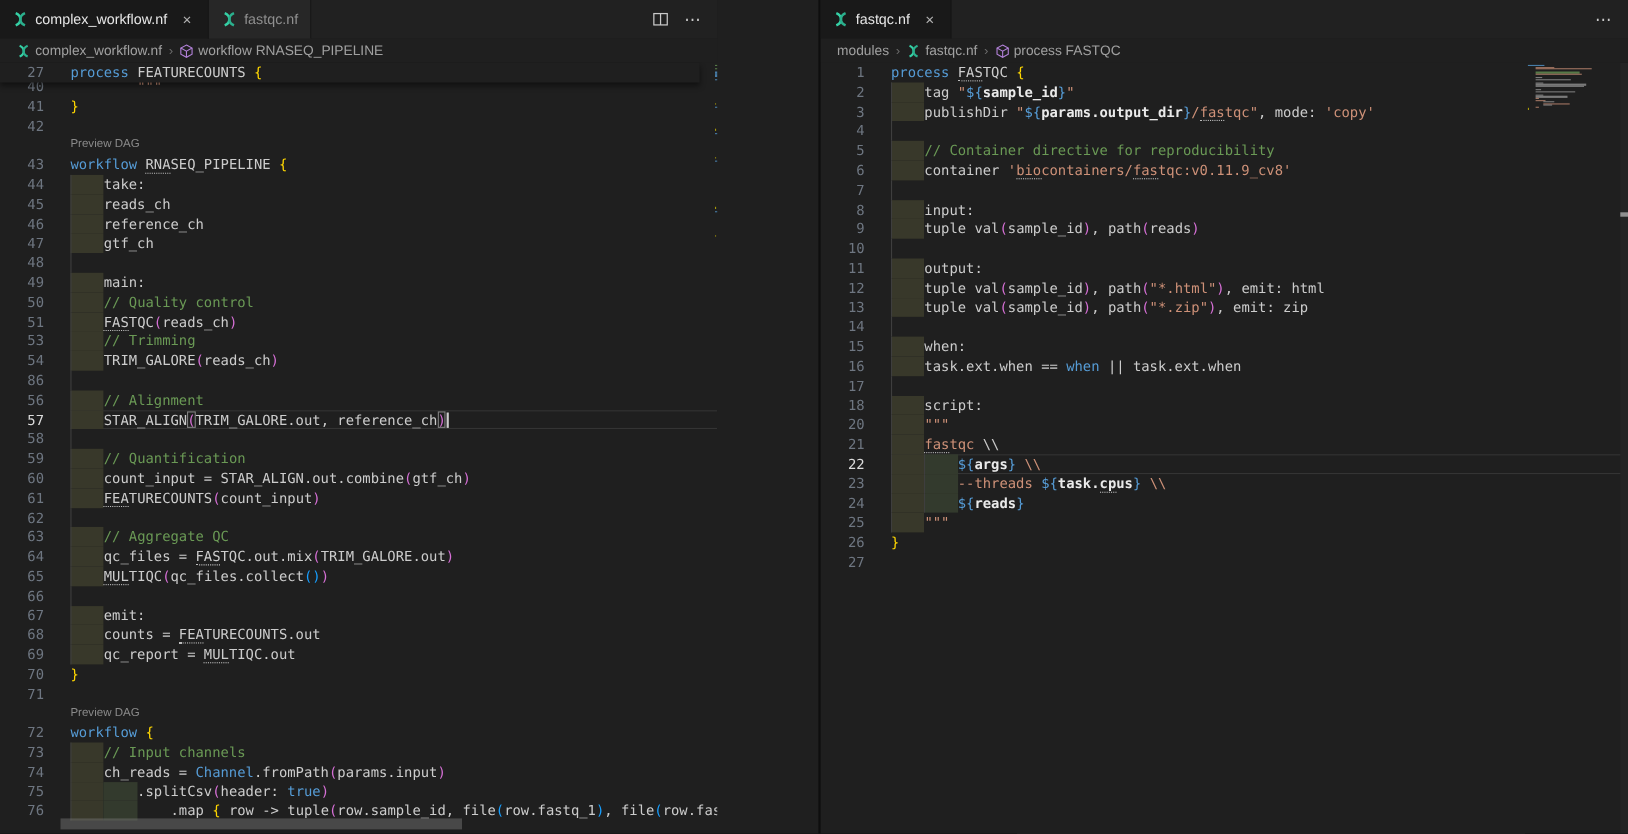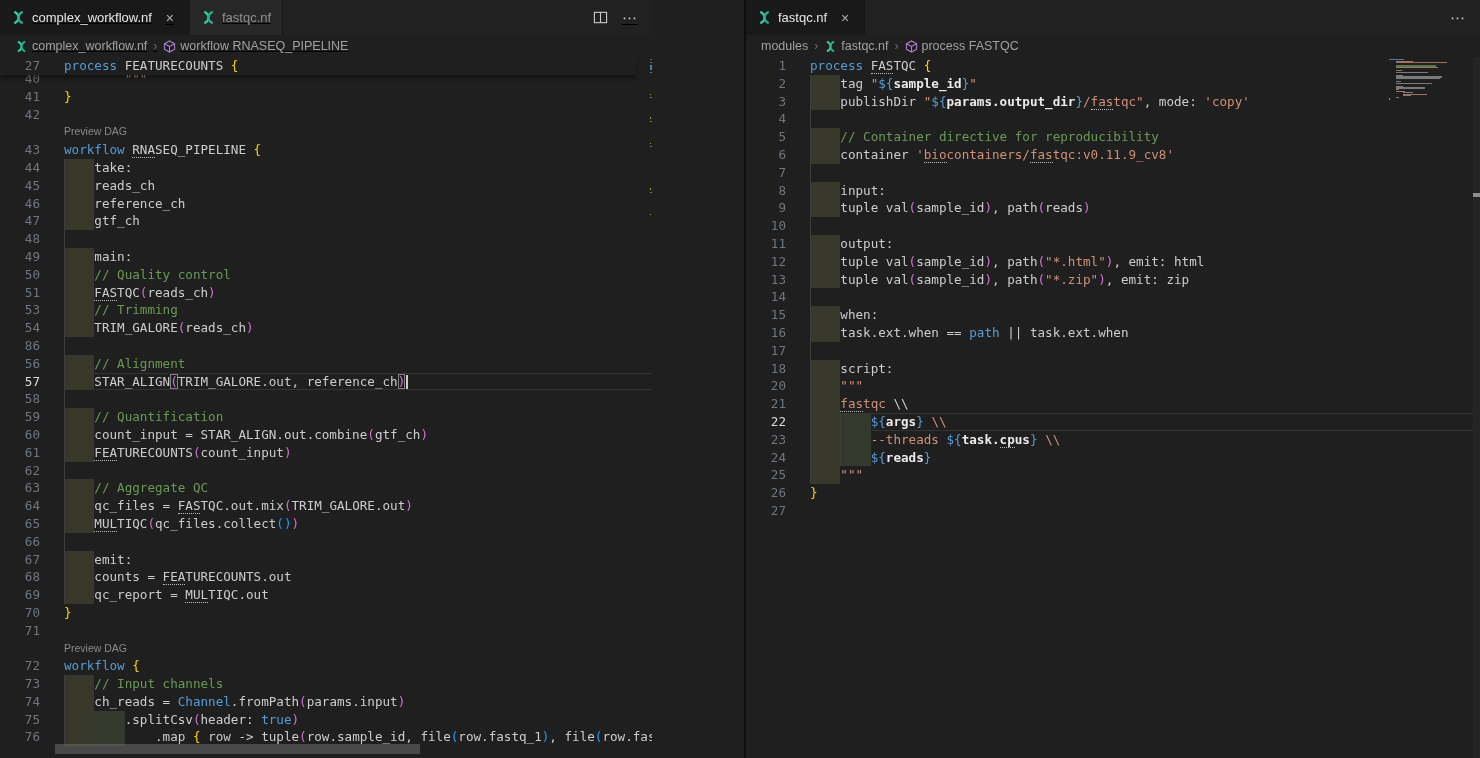--- a/index.html
+++ b/index.html
@@ -1,19 +1,19 @@
 <!DOCTYPE html>
 <html><head>
 <meta charset="utf-8">
 <style>
   html,body{margin:0;padding:0;background:#141414;}
   .window{position:relative;width:1480px;height:758px;background:#1f1f1f;overflow:hidden;
     font-family:"Liberation Sans", sans-serif;}
   .pane{position:absolute;top:0;bottom:0;overflow:hidden;}
-  .pane.left{left:0;width:652px;text-decoration:underline;}
+  .pane.left{left:0;width:652px;}
   .pane.right{left:746px;width:734px;}
   .divider{position:absolute;top:0;bottom:0;left:744px;width:2px;background:#0e0e0e;}
   
   .tabbar{height:35px;background:#212121;display:flex;align-items:stretch;}
   .tab{display:flex;align-items:center;gap:6px;padding:0 11px;font-size:13px;
       border-right:1px solid #171717;cursor:pointer;white-space:nowrap;}
   .tab.active{background:#191919;color:#e6e6e6;}
   .tab.inactive{background:#272727;color:#8f8f8f;}
   .tab .close{font-size:14px;color:#b0b0b0;margin-left:4px;width:16px;text-align:center;}
   .tab-spacer{flex:1;}
@@ -478,21 +478,21 @@
           <div class="row">
             <span class="gut">14</span>
             <span class="ct"><span class="ig"></span><span class="code"></span></span>
           </div>
           <div class="row">
             <span class="gut">15</span>
             <span class="ct"><span class="ib"></span><span class="ig"></span><span class="code"><span>    when:</span></span></span>
           </div>
           <div class="row">
             <span class="gut">16</span>
-            <span class="ct"><span class="ib"></span><span class="ig"></span><span class="code"><span>    task.ext.when == </span><span class="b">path</span><span> || task.ext.when</span></span></span>
+            <span class="ct"><span class="ib"></span><span class="ig"></span><span class="code"><span>    task.ext.when == </span><span class="b">when</span><span> || task.ext.when</span></span></span>
           </div>
           <div class="row">
             <span class="gut">17</span>
             <span class="ct"><span class="ig"></span><span class="code"></span></span>
           </div>
           <div class="row">
             <span class="gut">18</span>
             <span class="ct"><span class="ib"></span><span class="ig"></span><span class="code"><span>    script:</span></span></span>
           </div>
           <div class="row">

